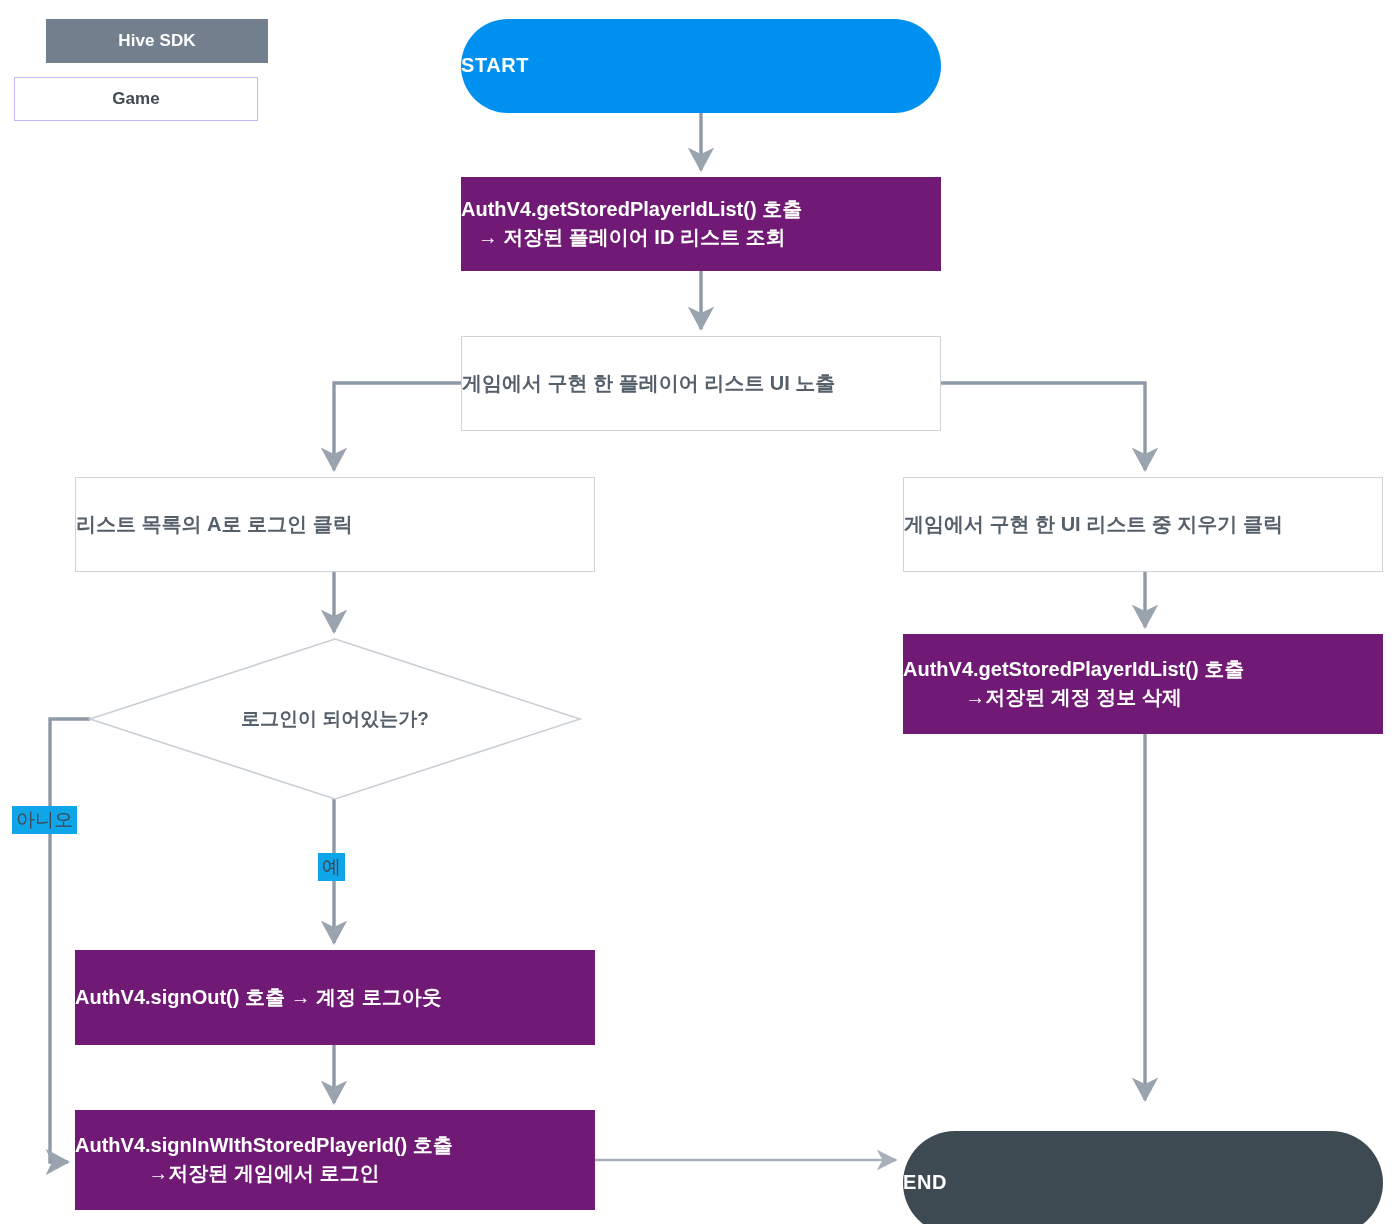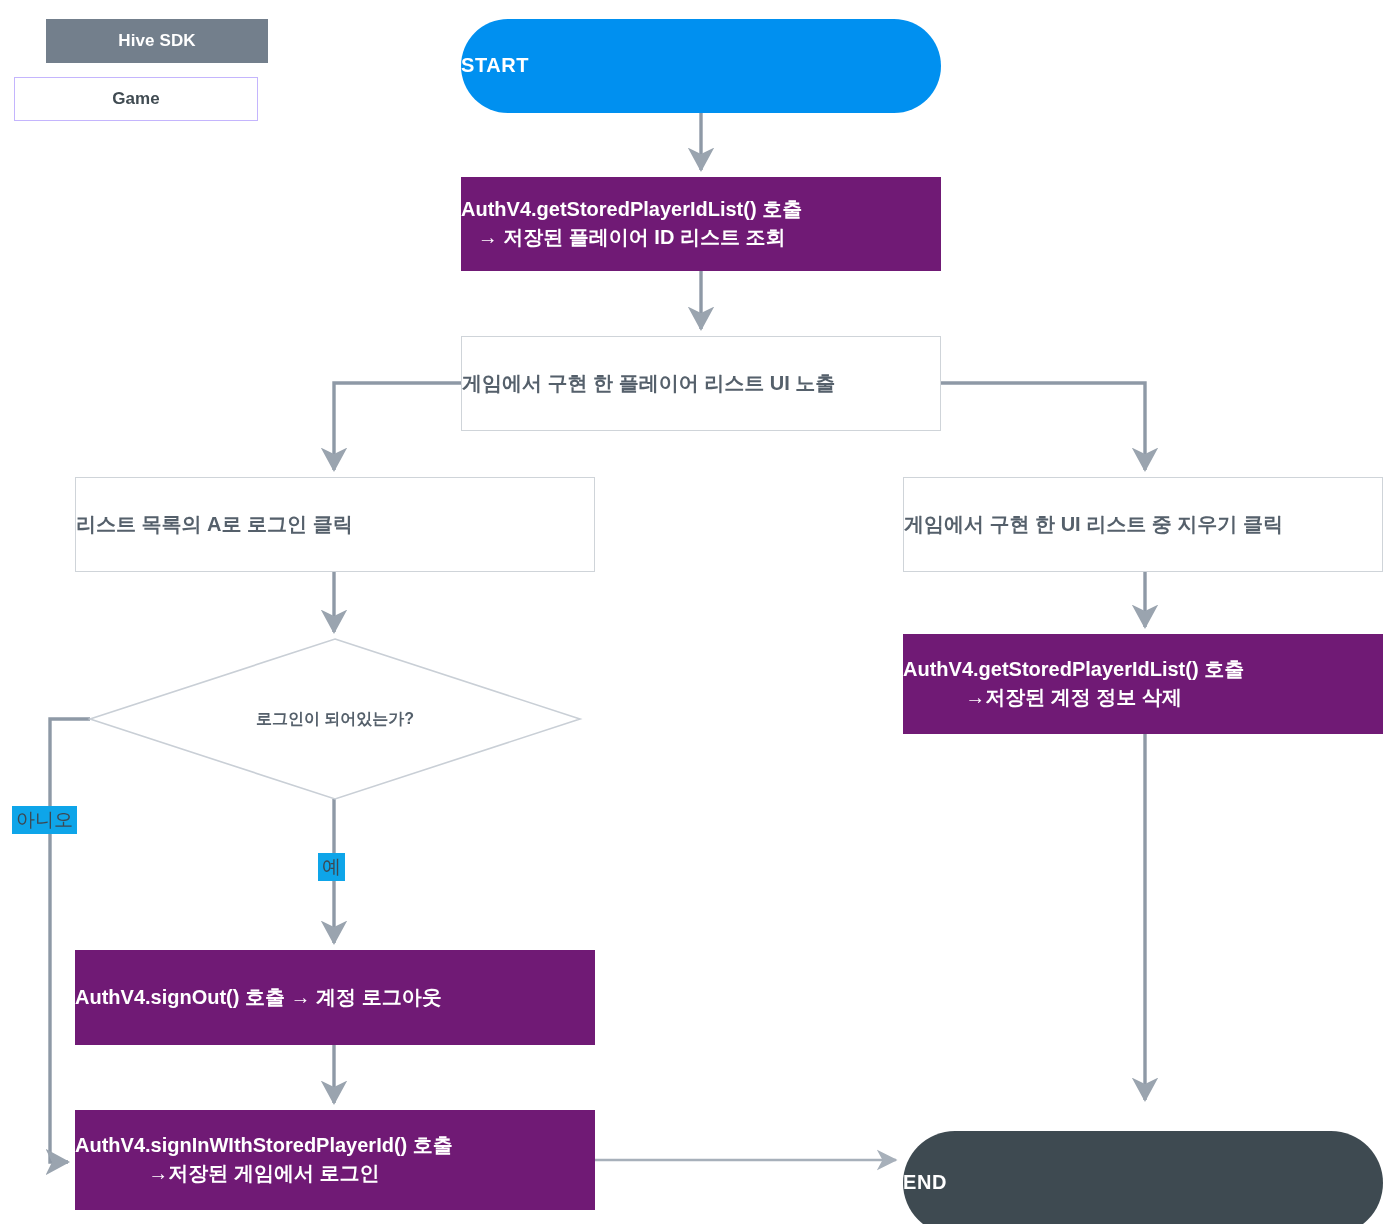--- a/index.html
+++ b/index.html
@@ -107,21 +107,21 @@
   
   .node-decision {
     position: absolute;
     left: 90px; top: 639px;
     width: 490px; height: 160px;
   }
   .node-decision .dlabel {
     position: absolute;
     left: 0; top: 0; width: 100%; height: 100%;
     display: flex; align-items: center; justify-content: center;
-    font-size: 16px; font-weight: bold; color: #55606b;
+    font-size: 19px; font-weight: bold; color: #55606b;
     text-align: right;
   }
 
   
   .edge-label {
     position: absolute;
     font-size: 19px;
     color: #3d4852;
     background: #0ea5e9;
     padding: 1px 4px;

